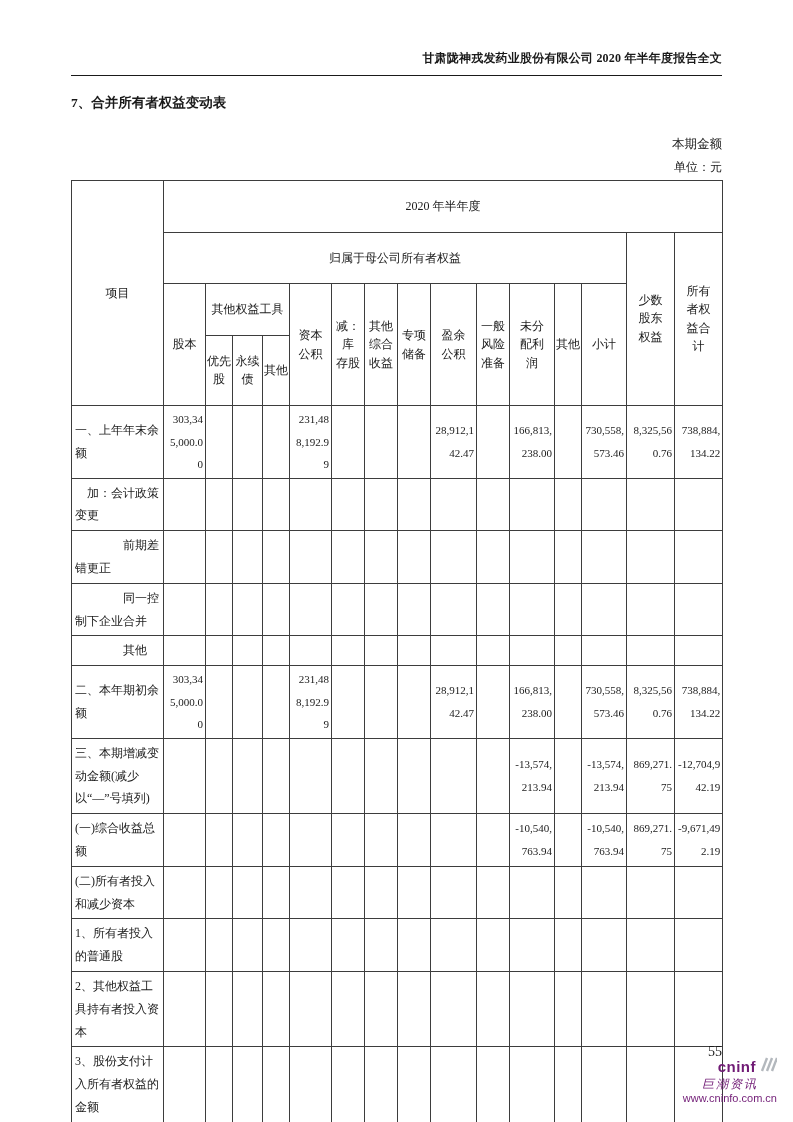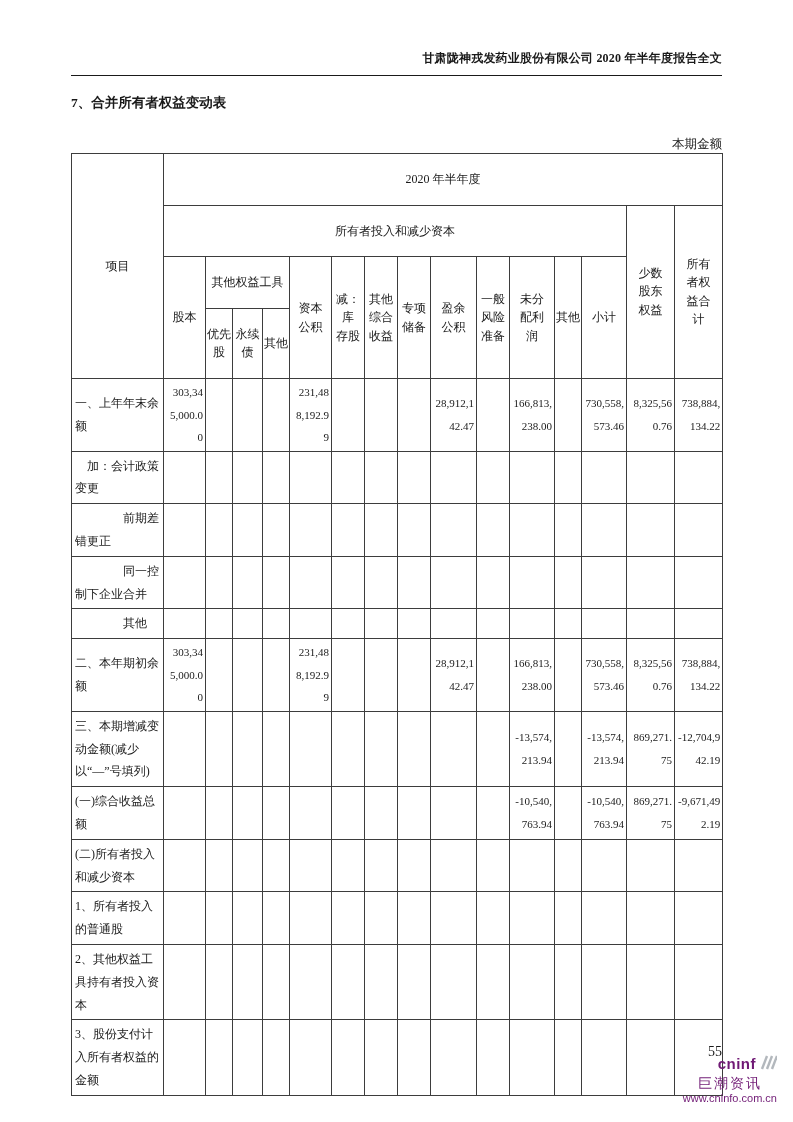--- a/index.html
+++ b/index.html
@@ -91,35 +91,36 @@
     display:flex;
     align-items:center;
     justify-content:flex-end;
     gap:3px;
   }
   .cninfo-brand {
     font-size:15px;
     font-weight:bold;
     letter-spacing:.5px;
   }
-  .cninfo-name { font-size:14px; letter-spacing:2px; }
+  .cninfo-name { font-size:12px; letter-spacing:2px;font-style:italic; }
   .cninfo-url { font-size:11px; }
 </style>
 </head>
 <body>
 
 <div class="page">
   <div class="content">
 
     <div class="doc-header">甘肃陇神戎发药业股份有限公司 2020 年半年度报告全文</div>
 
     <div class="section-title">7、合并所有者权益变动表</div>
 
     <div class="period-label">本期金额</div>
 
+    <div class="unit-label">单位：元</div>
 
     <table class="equity">
       <colgroup>
         <col style="width:92px">
           <col style="width:42px">
           <col style="width:27px">
           <col style="width:30px">
         <col style="width:27px">
           <col style="width:42px">
           <col style="width:33px">
@@ -132,21 +133,21 @@
           <col style="width:45px">
           <col style="width:48px">
           <col style="width:48px">
       </colgroup>
       <thead>
         <tr>
           <th rowspan="4">项目</th>
           <th colspan="15">2020 年半年度</th>
         </tr>
         <tr>
-          <th colspan="13">所有者投入和减少资本</th>
+          <th colspan="13">归属于母公司所有者权益</th>
           <th rowspan="3">少数
 股东
 权益</th>
           <th rowspan="3">所有
 者权
 益合
 计</th>
         </tr>
         <tr>
           <th rowspan="2">股本</th>

